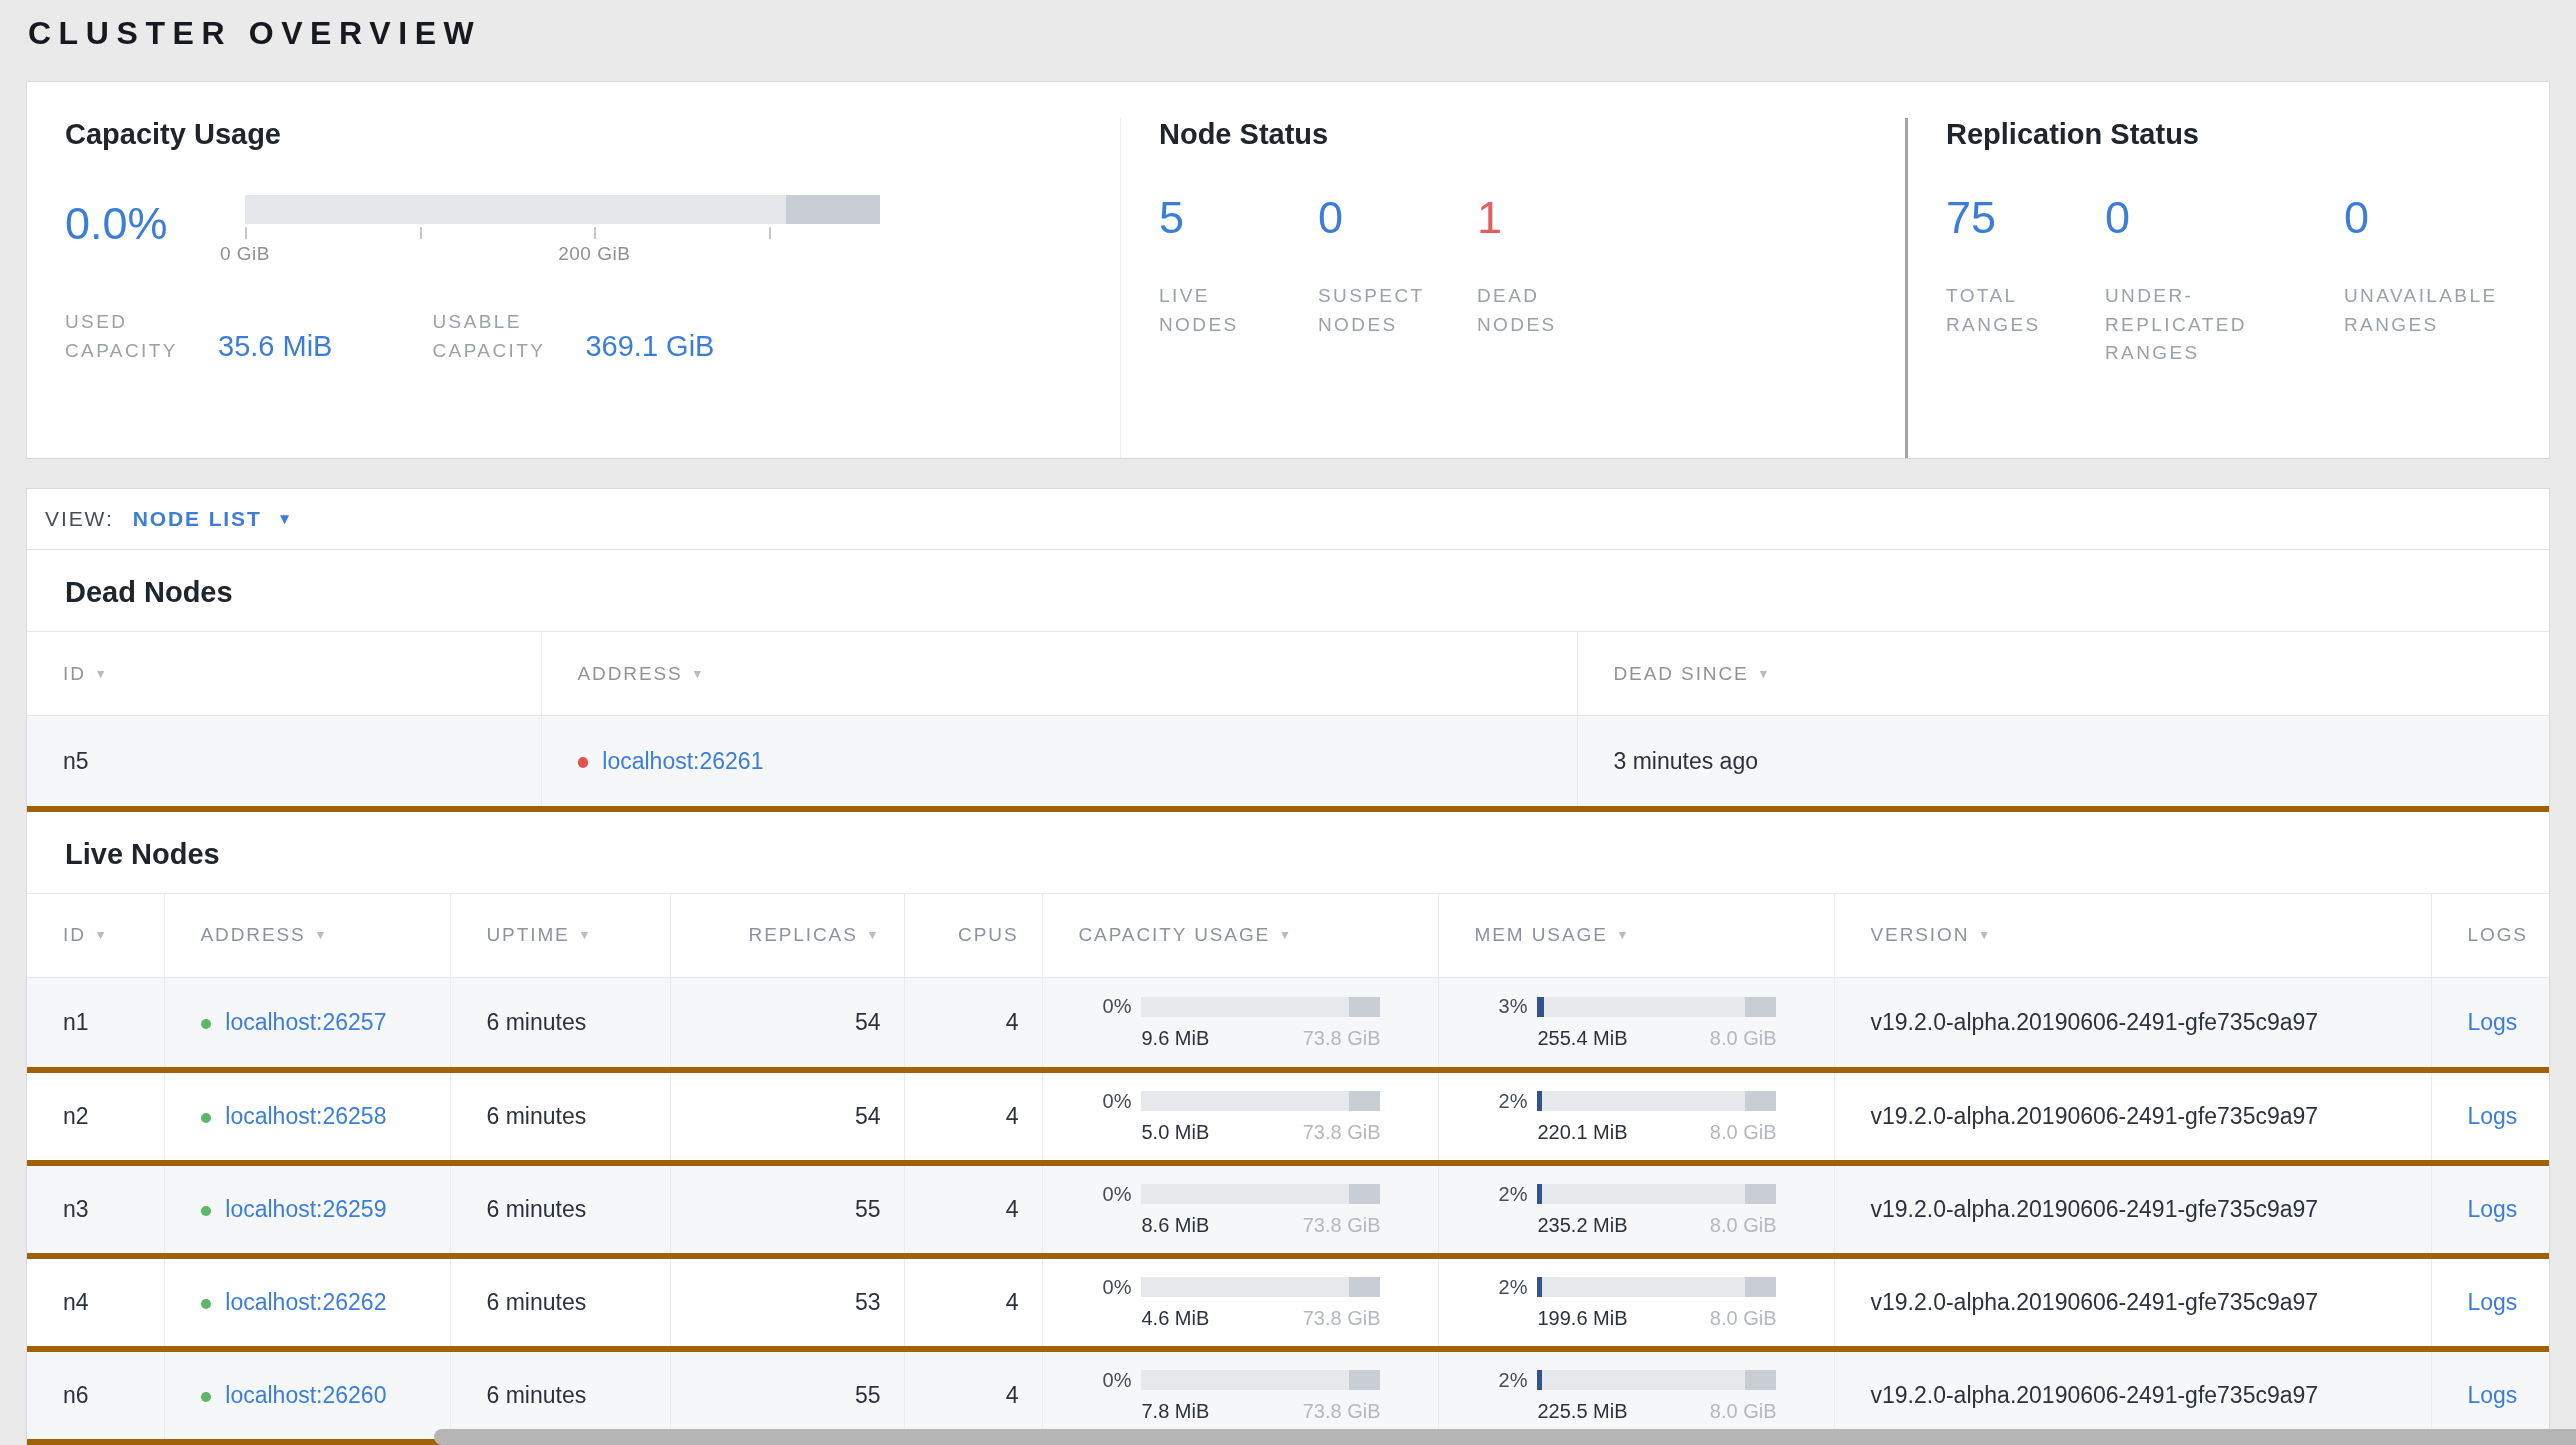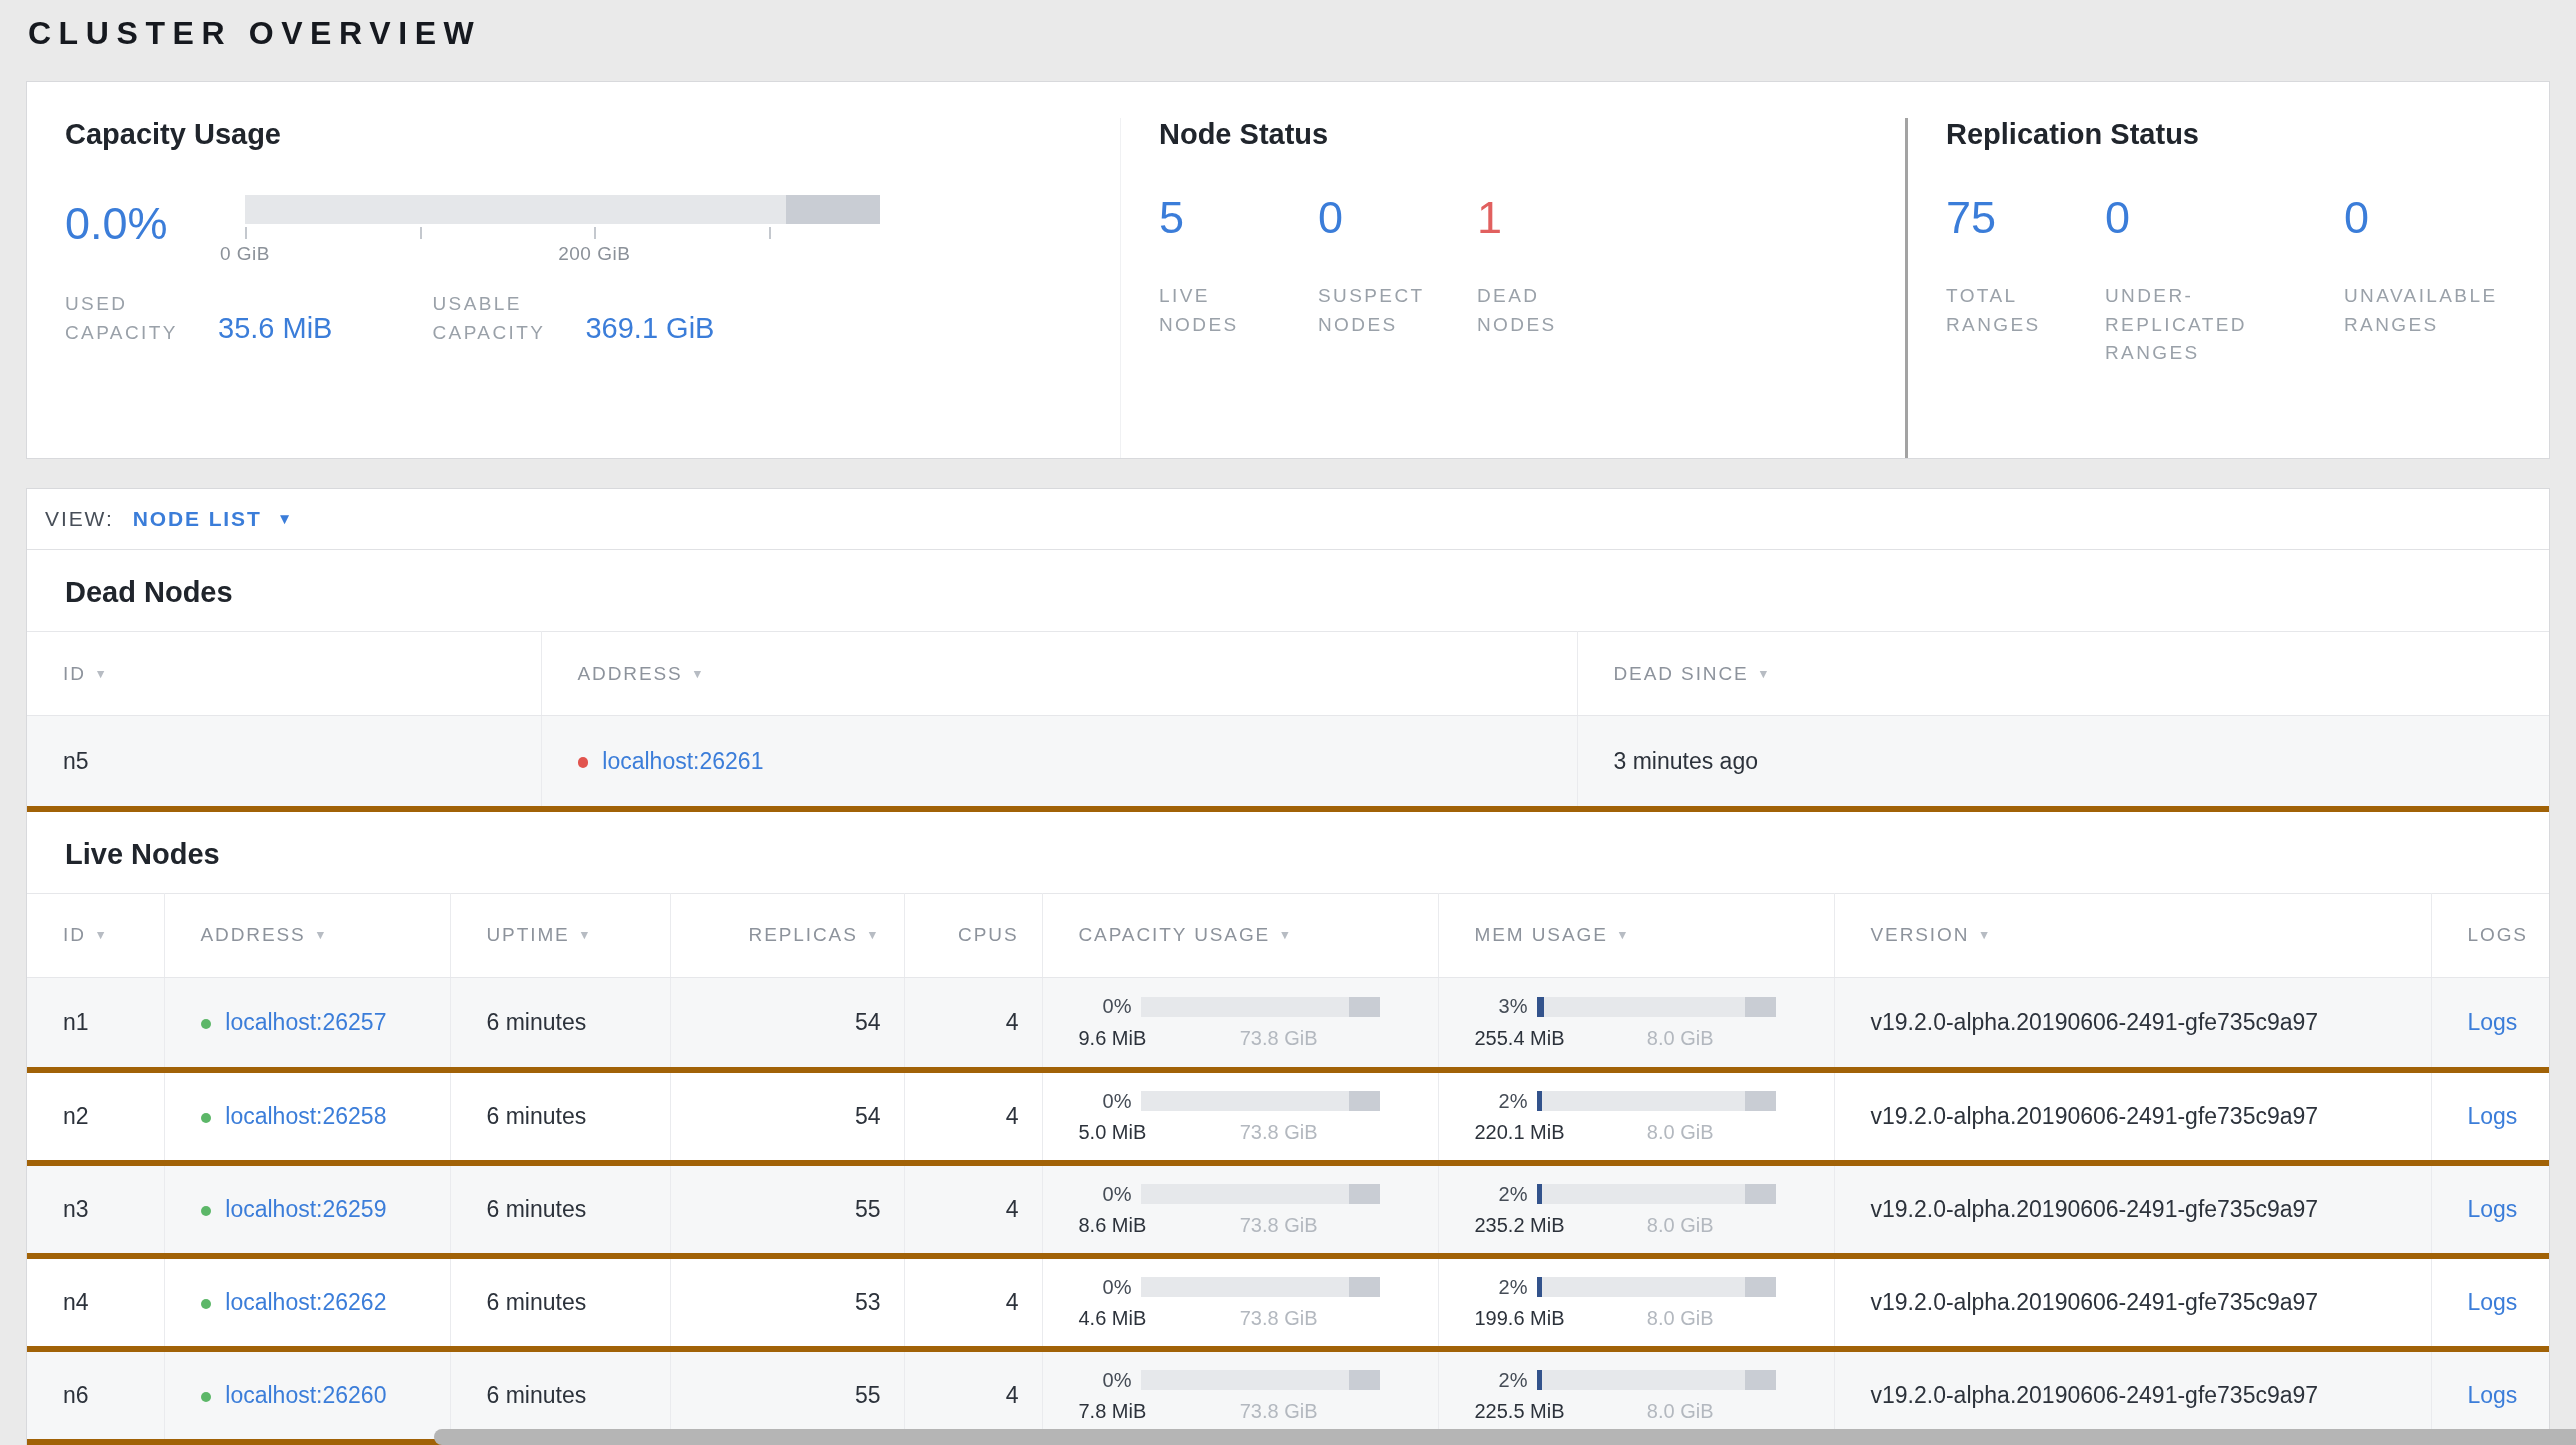--- a/index.html
+++ b/index.html
@@ -39,21 +39,21 @@
   .cap-bar { height: 29px; background: #e5e7ea; position: relative; overflow: hidden; }
   .bar-used { position: absolute; left: 0; top: 0; bottom: 0; background: #33538c; }
   .bar-secondary { position: absolute; right: 0; top: 0; bottom: 0; background: #c9cdd4; }
   .cap-axis { position: relative; height: 48px; }
   .tick { position: absolute; top: 2.9px; width: 1.9px; height: 11.5px; background: #c4c8ce; }
   .tick-label {
     position: absolute; top: 19px; transform: translateX(-50%);
     font-size: 19px; color: #8b9199; letter-spacing: 0.5px; white-space: nowrap;
   }
 
-  .cap-stats { display: flex; gap: 100px; margin-top: 18px; }
+  .cap-stats { display: flex; gap: 100px; margin-top: 36px; }
   .stat { display: flex; align-items: flex-end; gap: 29px; }
   .stat-label {
     font-size: 19px; letter-spacing: 2.4px; color: #9aa1a9;
     line-height: 1.5; width: 124px;
   }
   .stat-value { font-size: 29px; font-weight: 500; color: #3b7dd9; line-height: 1.15; padding-bottom: 1.9px; }
 
   .num-grid { display: flex; }
   .num-stat { width: 159px; }
   .sec-repl .num-stat:nth-child(2) { width: 239px; }
@@ -97,21 +97,21 @@
   .dot-red { background: #e1544e; }
   .td-version { font-size: 22px; }
 
   
   .usage { width: 302px; }
   .usage-top { display: flex; align-items: center; }
   .usage-pct { width: 53px; text-align: right; font-size: 20px; color: #454c56; margin-right: 9.5px; flex: none; }
   .mini-bar { position: relative; height: 20px; width: 239px; background: #e6e8eb; overflow: hidden; }
   .mini-fill { position: absolute; left: 0; top: 0; bottom: 0; background: #33538c; }
   .mini-secondary { position: absolute; right: 0; top: 0; bottom: 0; width: 13%; background: #c9cdd4; }
-  .usage-bottom { display: flex; justify-content: space-between; width: 239px; margin-top: 8.6px; font-size: 20px; }
+  .usage-bottom { display: flex; justify-content: space-between; width: 239px; margin-left: 63px; margin-top: 8.6px; font-size: 20px; }
   .usage-used { color: #2c323b; }
   .usage-total { color: #b3b8bf; }
 
   
   .h-scrollbar {
     position: absolute; bottom: 1px; left: 434px; right: 0; height: 16px;
     background: #b5b5b5; border-radius: 9.5px 0 0 9.5px;
   }
 </style>
 </head>

